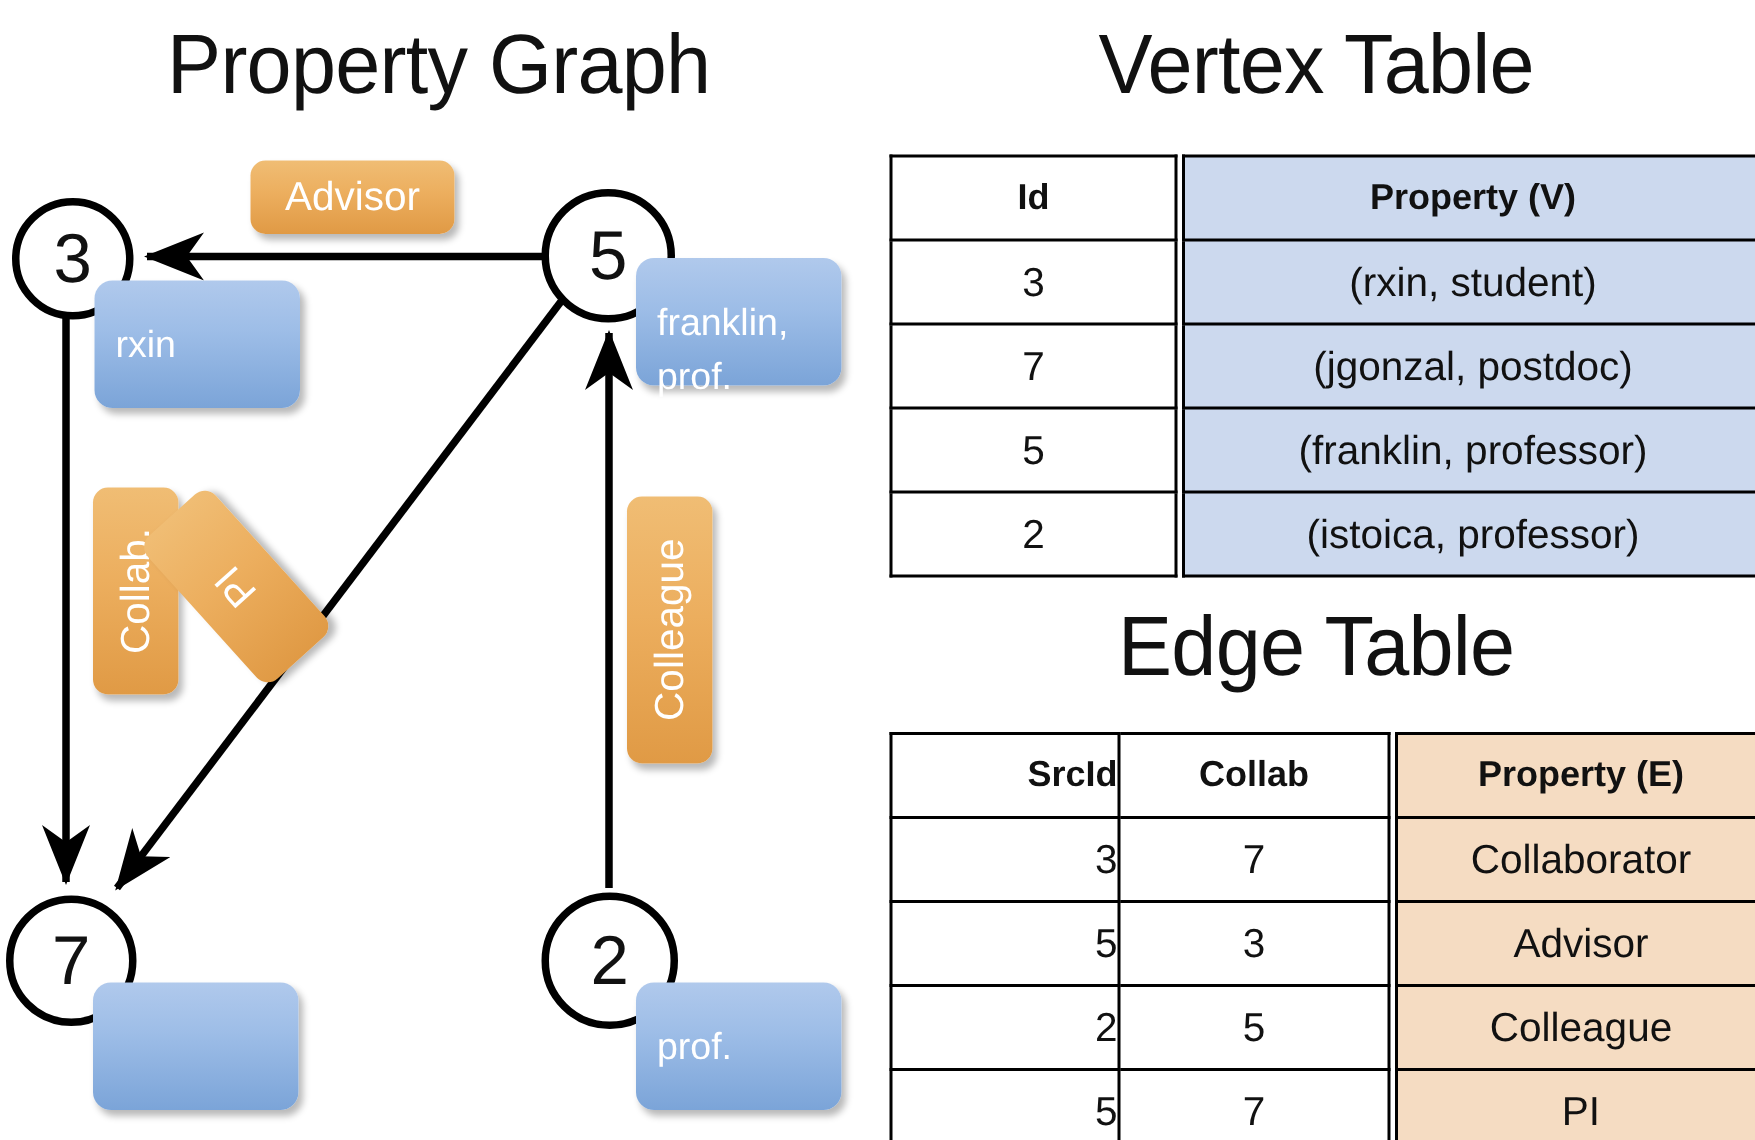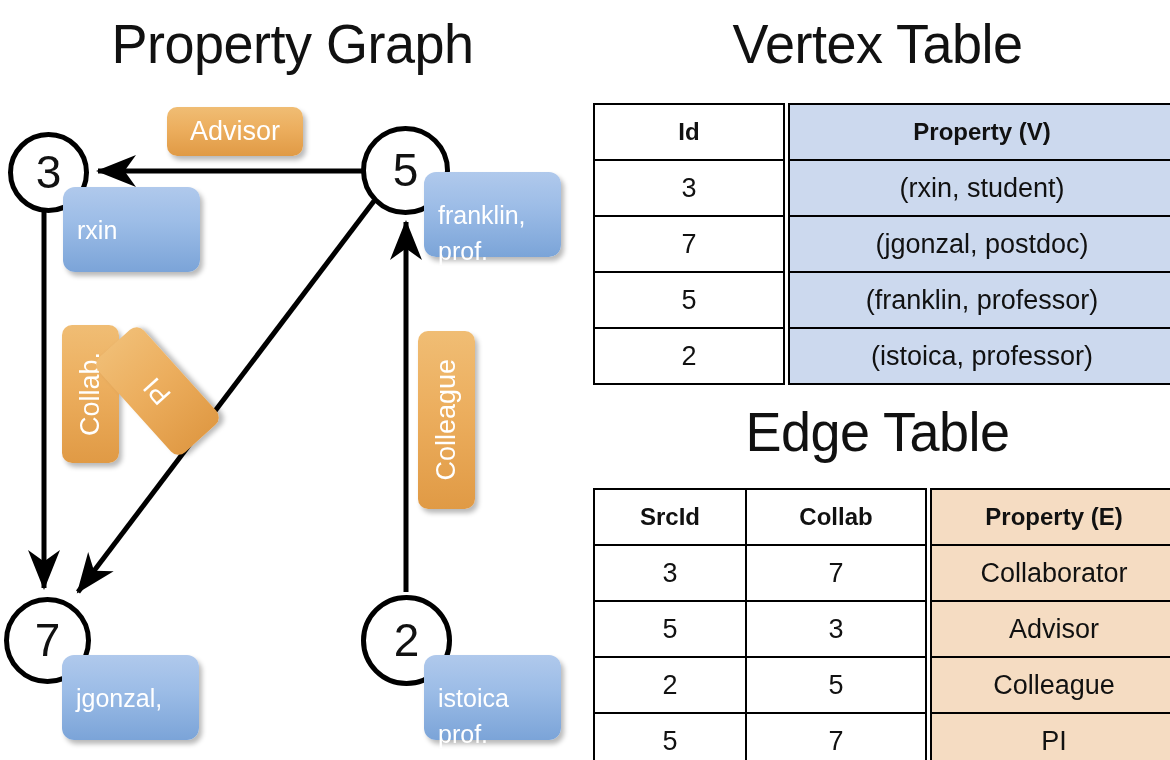--- a/index.html
+++ b/index.html
@@ -156,21 +156,21 @@
   .cell-v { background: #ccd9ee; }
   .cell-e { background: #f5dcc2; }
 
   #vertex-table { left: 593px; top: 103px; width: 575px; }
   #vertex-table td, #vertex-table th { height: 54px; }
   #vertex-table .col-id   { width: 188px; }
   #vertex-table .col-prop { width: 384px; }
 
   #edge-table { left: 593px; top: 488px; width: 575px; }
   #edge-table td, #edge-table th { height: 54px; }
-  #edge-table .col-src  { width: 150px; }
+  #edge-table .col-src  { width: 150px; text-align: right; }
   #edge-table .col-dst  { width: 178px; }
   #edge-table .col-prop { width: 244px; }
 </style>
 </head>
 <body>
 
 <div class="title" id="title-property-graph">Property Graph</div>
 
 <div class="title" id="title-vertex-table">Vertex Table</div>
 
@@ -216,24 +216,22 @@
   </div>
 
   <div class="prop-box" id="vbox-3">
     <div>rxin</div>
   </div>
   <div class="prop-box" id="vbox-5">
     <div>franklin,</div>
     <div>prof.</div>
   </div>
   <div class="prop-box" id="vbox-7">
-    <div>jgonzal,</div>
   </div>
   <div class="prop-box" id="vbox-2">
-    <div>istoica</div>
     <div>prof.</div>
   </div>
 
   <div class="edge-box" id="ebox-advisor">
     <span>Advisor</span>
   </div>
   <div class="edge-box" id="ebox-collab">
     <span class="vtxt">Collab.</span>
   </div>
   <div class="edge-box" id="ebox-pi">

